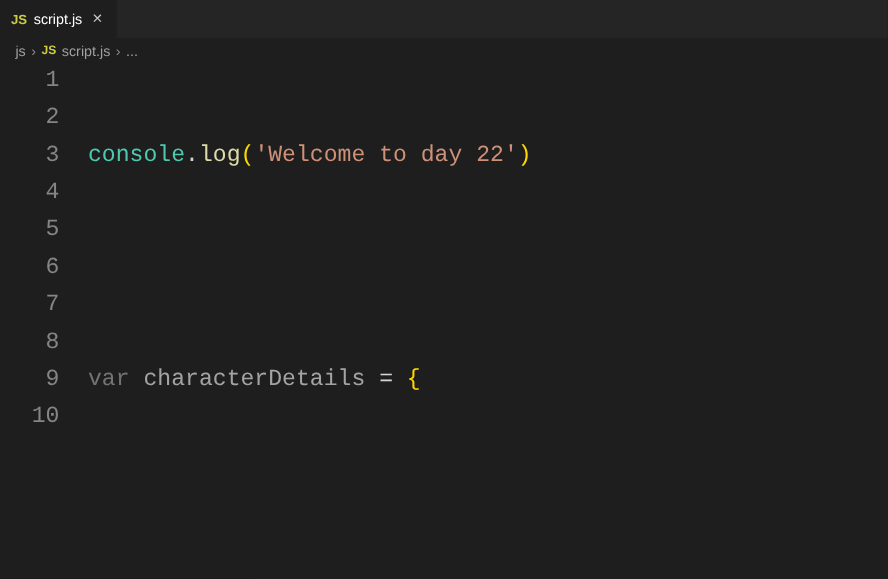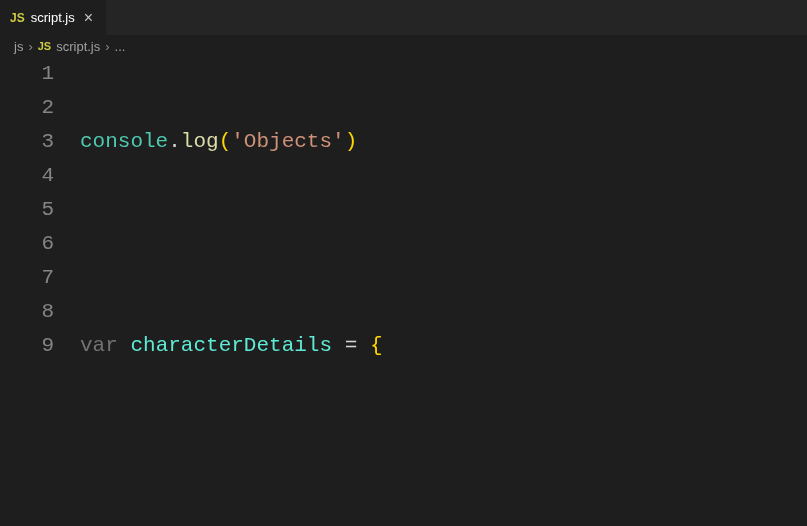--- a/index.html
+++ b/index.html
@@ -64,21 +64,21 @@
     white-space: pre;
     font-size: 21px;
     position: relative;
   }
   .codeline { height: 34px; display: block; position: relative; }
   .tok-obj     { color: #4ec9b0; }
   .tok-method  { color: #dcdcaa; }
   .tok-punc    { color: #d4d4d4; }
   .tok-string  { color: #ce9178; }
   .tok-keyword { color: #737373; }
-  .tok-var     { color: #5eead4; }
+  .tok-var     { color: #a3a3a3; }
   .tok-brace   { color: #ffd700; }
 </style>
 </head>
 <body>
 
 <div class="tab-bar">
   <div class="tab">
     <span class="js-icon">JS</span>
     <span>script.js</span>
     <span class="close">×</span>
@@ -98,23 +98,24 @@
   <div class="gutter">
     <div class="ln">1</div>
     <div class="ln">2</div>
     <div class="ln">3</div>
     <div class="ln">4</div>
     <div class="ln">5</div>
     <div class="ln">6</div>
     <div class="ln">7</div>
     <div class="ln">8</div>
     <div class="ln">9</div>
+    <div class="ln">10</div>
   </div>
   <div class="code">
-    <span class="codeline"><span class="tok-obj">console</span><span class="tok-punc">.</span><span class="tok-method">log</span><span class="tok-brace">(</span><span class="tok-string">'Objects'</span><span class="tok-brace">)</span></span>
+    <span class="codeline"><span class="tok-obj">console</span><span class="tok-punc">.</span><span class="tok-method">log</span><span class="tok-brace">(</span><span class="tok-string">'Welcome to day 22'</span><span class="tok-brace">)</span></span>
     <span class="codeline"></span>
     <span class="codeline"><span class="tok-keyword">var</span> <span class="tok-var">characterDetails</span><span class="tok-punc"> = </span><span class="tok-brace">{</span></span>
     
     
     
     
     
     
     
   </div>

